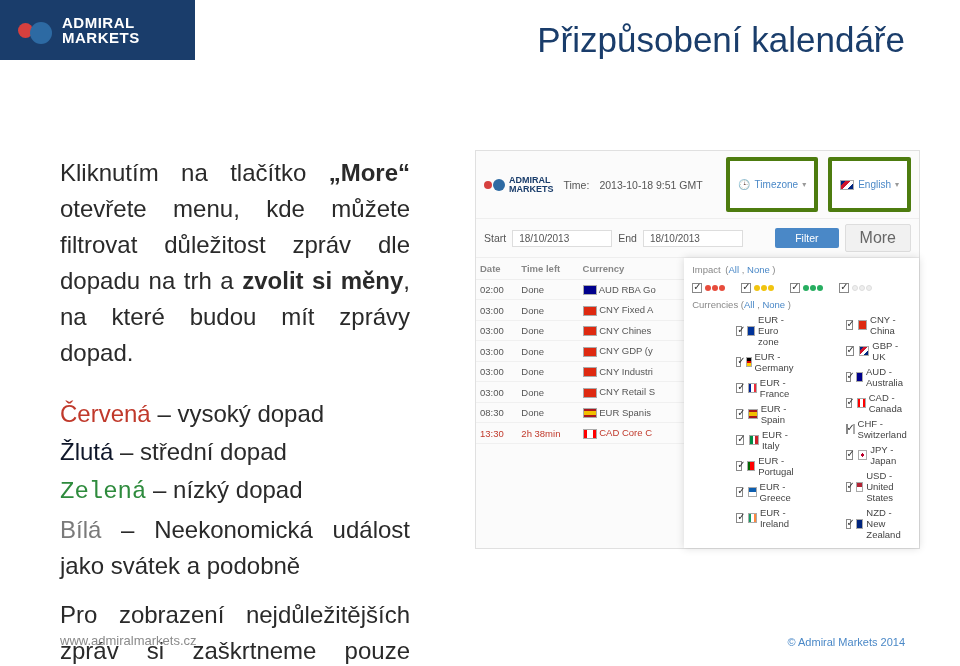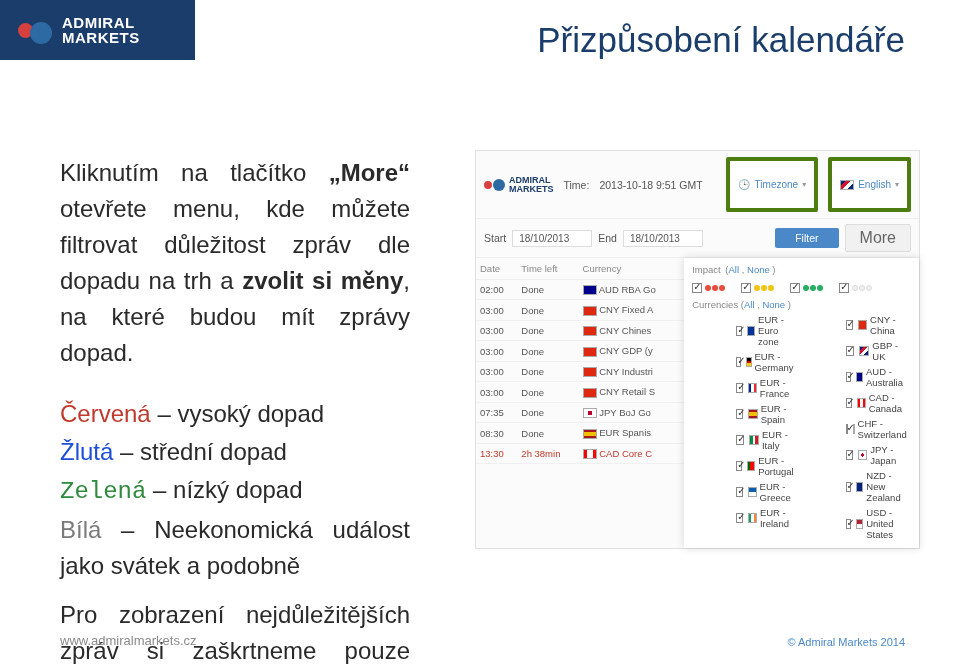--- a/index.html
+++ b/index.html
@@ -41,21 +41,21 @@
     left: 60px;
     width: 350px;
     font-size: 24px;
     line-height: 1.5;
     color: #2a2a2a;
   }
   .content-left p { text-align: justify; }
   .impact-list { margin-top: 25px; }
   .impact-list .row { margin-bottom: 2px; }
   .red    { color: #c0392b; }
-  .yellow { color: #1d4ed8; }
+  .yellow { color: #0f172a; }
   .green  { color: #2e8b3d; font-family: Liberation Mono, monospace; }
   .grey   { color: #7a7a7a; }
   .action { margin-top: 13px; }
   .calendar {
     position: absolute;
     top: 150px;
     left: 475px;
     width: 445px;
     border: 1px solid #e0e0e0;
     background: #fbfbfb;
@@ -87,30 +87,30 @@
   .flag-us{ background:linear-gradient(#b22234 50%,#fff 50%);}
   .flag-eu{ background:#003399;}
   .flag-de{ background:linear-gradient(#000 33%,#dd0000 33%,#dd0000 66%,#ffce00 66%);}
   .flag-fr{ background:linear-gradient(to right,#002395 33%,#fff 33%,#fff 66%,#ed2939 66%);}
   .flag-es{ background:linear-gradient(#aa151b 25%,#f1bf00 25%,#f1bf00 75%,#aa151b 75%);}
   .flag-it{ background:linear-gradient(to right,#008c45 33%,#fff 33%,#fff 66%,#cd212a 66%);}
   .flag-pt{ background:linear-gradient(to right,#006600 40%,#ff0000 40%);}
   .flag-gr{ background:linear-gradient(#0d5eaf 50%,#fff 50%);}
   .flag-ie{ background:linear-gradient(to right,#169b62 33%,#fff 33%,#fff 66%,#ff883e 66%);}
   .cal-dates { display:flex; align-items:center; gap:6px; padding:5px 8px; border-bottom:1px solid #eee;}
-  .date-field { border:1px solid #ddd; padding:2px 6px; background:#fff; font-size:10px; width:80px;}
+  .date-field { border:1px solid #ddd; padding:2px 6px; background:#fff; font-size:10px; width:100px;}
   .btn-filter { background:#4a88c7; color:#fff; border:none; padding:4px 20px; border-radius:2px; font-size:10.5px;}
   .btn-more { background:#f1f1f1; color:#666; border:1px solid #ddd; padding:4px 14px; border-radius:2px; font-size:16px;}
   .cal-body { display:flex; }
   .cal-left {
     width: 47%;
     border-right: 0px;
   }
   .cal-left table { width:100%; border-collapse:collapse; font-size:9.5px;}
-  .cal-left th { text-align:left; color:#888; font-weight:normal; padding:5px 4px; border-bottom:1px solid #eee;}
+  .cal-left th { text-align:left; color:#888; font-weight:bold; padding:5px 4px; border-bottom:1px solid #eee;}
   .cal-left td { padding:4px 4px; border-bottom:1px solid #f0f0f0; color:#555; white-space:nowrap; overflow:hidden;}
   .cal-left tr.redrow td{ color:#c0392b;}
   .cal-right {
     width: 53%;
     background:#fff;
     box-shadow: 0 0 8px rgba(0,0,0,0.15);
     padding:6px 8px;
     position:relative;
   }
   .impact-header { display:flex; gap:2px; font-size:9.5px; color:#888; padding-bottom:4px;}
@@ -233,25 +233,20 @@
             </tr>
             <tr>
               <td>03:00</td>
               <td>Done</td>
               <td><span class="flag flag-cn" style="vertical-align:middle"></span> CNY Industri</td>
             </tr>
             <tr>
               <td>03:00</td>
               <td>Done</td>
               <td><span class="flag flag-cn" style="vertical-align:middle"></span> CNY Retail S</td>
-            </tr>
-            <tr>
-              <td>07:35</td>
-              <td>Done</td>
-              <td><span class="flag flag-jp" style="vertical-align:middle"></span> JPY BoJ Go</td>
             </tr>
             <tr>
               <td>08:30</td>
               <td>Done</td>
               <td><span class="flag flag-es" style="vertical-align:middle"></span> EUR Spanis</td>
             </tr>
             <tr class="redrow">
               <td>13:30</td>
               <td>2h 38min</td>
               <td><span class="flag flag-ca" style="vertical-align:middle"></span> CAD Core C</td>
@@ -359,28 +354,28 @@
               <span class="flag flag-ch"></span>
               <span>CHF - Switzerland</span>
             </div>
             <div class="cur-item">
               <span class="cb checked"></span>
               <span class="flag flag-jp"></span>
               <span>JPY - Japan</span>
             </div>
             <div class="cur-item">
               <span class="cb checked"></span>
+              <span class="flag flag-us"></span>
+              <span>USD - United States</span>
+            </div>
+            <div class="cur-item">
+              <span class="cb checked"></span>
               <span class="flag flag-nz"></span>
               <span>NZD - New Zealand</span>
             </div>
-            <div class="cur-item">
-              <span class="cb checked"></span>
-              <span class="flag flag-us"></span>
-              <span>USD - United States</span>
-            </div>
           </div>
       </div>
     </div>
   </div>
 </div>
 
 <div class="footer-left">www.admiralmarkets.cz</div>
 <div class="footer-right">© Admiral Markets 2014</div>
 
 </body></html>

